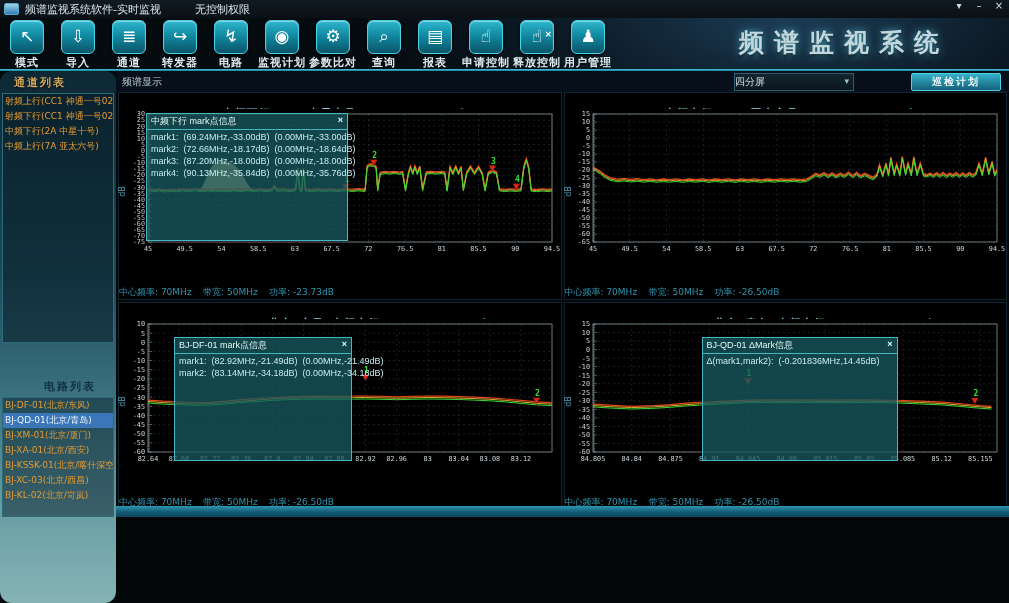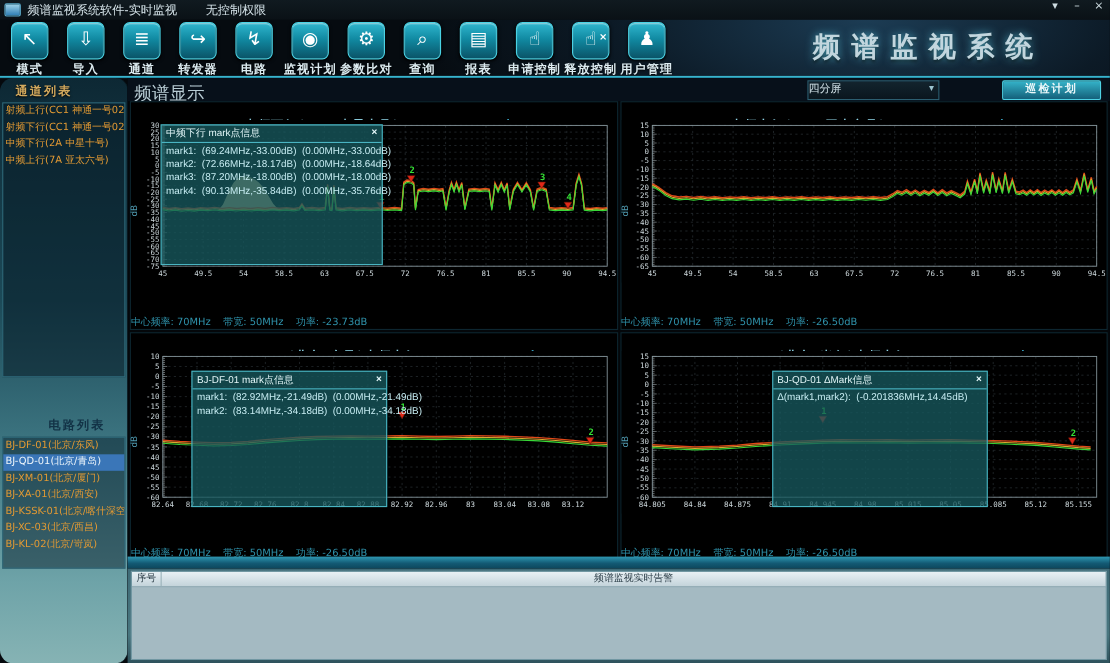--- a/index.html
+++ b/index.html
@@ -7,21 +7,21 @@
     width:1009px;height:603px;position:relative;overflow:hidden;
     background:#05090d;font-family:"DejaVu Sans",sans-serif;
     -webkit-font-smoothing:antialiased;
   }
   
   .titlebar{position:absolute;top:0;left:0;right:0;height:18px;
     background:linear-gradient(180deg,#101a20,#0a1116);
     color:#d6e4ea;font-size:11px;display:flex;align-items:center;gap:6px;padding-left:4px;}
   .app-icon{width:13px;height:10px;background:linear-gradient(180deg,#9fd2e8,#2f7fb5);
     border:1px solid #5aa8c8;border-radius:2px;display:inline-block;}
-  .titlebar .perm{margin-left:20px;}
+  .titlebar .perm{margin-left:28px;}
   .win-controls{position:absolute;right:4px;top:0;display:flex;gap:8px;color:#cfdde2;font-size:10px;}
   .win-controls span{cursor:default;width:12px;text-align:center;}
   
   .header{position:absolute;top:18px;left:0;right:0;height:51px;
     background:radial-gradient(ellipse 420px 160px at 78% 0%,#1c3c54 0%,#0c1a26 55%,#060b10 100%);}
   .toolbar{position:absolute;top:2px;left:6px;display:flex;gap:9px;}
   .tool{display:flex;flex-direction:column;align-items:center;width:42px;cursor:pointer;}
   .tool .ticon{width:32px;height:32px;border-radius:6px;
     background:linear-gradient(180deg,#2fb6ce 0%,#118aa2 45%,#0a5468 100%);
     border:1px solid #49d2e4;box-shadow:inset 0 1px 1px rgba(255,255,255,.45),0 1px 3px #000;
@@ -44,21 +44,21 @@
   .listbox{margin:0 2px;border:1px solid #2f6a7a;background:rgba(7,28,38,.55);}
   .listbox.channels{height:248px;}
   .listbox.circuits{height:118px;background:rgba(10,34,46,.5);}
   .li{font-size:9px;line-height:13px;padding:1px 2px;color:#e39a33;white-space:nowrap;
     overflow:hidden;cursor:pointer;}
   .li.selected{background:#3a76b8;color:#eef6fb;}
   .circuit-gap{height:32px;}
   
   .content{position:absolute;top:71px;left:116px;right:0;bottom:0;background:#04070a;}
   .controls-row{position:absolute;top:0;left:0;right:0;height:21px;background:#07101a;}
-  .spec-label{position:absolute;left:6px;top:4px;font-size:16px;color:#b8ccd4;}
+  .spec-label{position:absolute;left:6px;top:4px;font-size:10px;color:#b8ccd4;}
   .screen-select{position:absolute;right:155px;top:2px;width:118px;height:16px;
     background:linear-gradient(180deg,#13242e,#0a161e);border:1px solid #2c5e70;
     color:#d3e3e9;font-size:10px;line-height:15px;cursor:pointer;}
   .screen-select .arrow{position:absolute;right:4px;top:0;color:#9cc4d0;font-size:9px;}
   .patrol-btn{position:absolute;right:8px;top:2px;width:88px;height:16px;text-align:center;
     background:linear-gradient(180deg,#34b2c8,#14607a);border:1px solid #4ed2e4;
     color:#ecf8fa;font-size:10px;line-height:15px;font-weight:bold;cursor:pointer;
     letter-spacing:2px;border-radius:2px;}
   .charts-grid{position:absolute;top:21px;left:2px;right:2px;height:414px;
     display:grid;grid-template-columns:1fr 1fr;grid-template-rows:1fr 1fr;gap:2px;}
@@ -862,22 +862,13 @@
           <div class="popup-line">Δ(mark1,mark2):  (-0.201836MHz,14.45dB)</div>
         </div>
       </div>
       <div class="chart-footer">中心频率: 70MHz    带宽: 50MHz    功率: -26.50dB</div>
     </div>
 
   </div>
 
   <div class="splitter"></div>
 
-  <div class="alarm-wrap">
-    <div class="alarm-panel">
-      <div class="alarm-head">
-        <div class="alarm-col-index">序号</div>
-        <div class="alarm-title">频谱监视实时告警</div>
-      </div>
-      <div class="alarm-body"></div>
-    </div>
-  </div>
 </div>
 
 </body></html>

